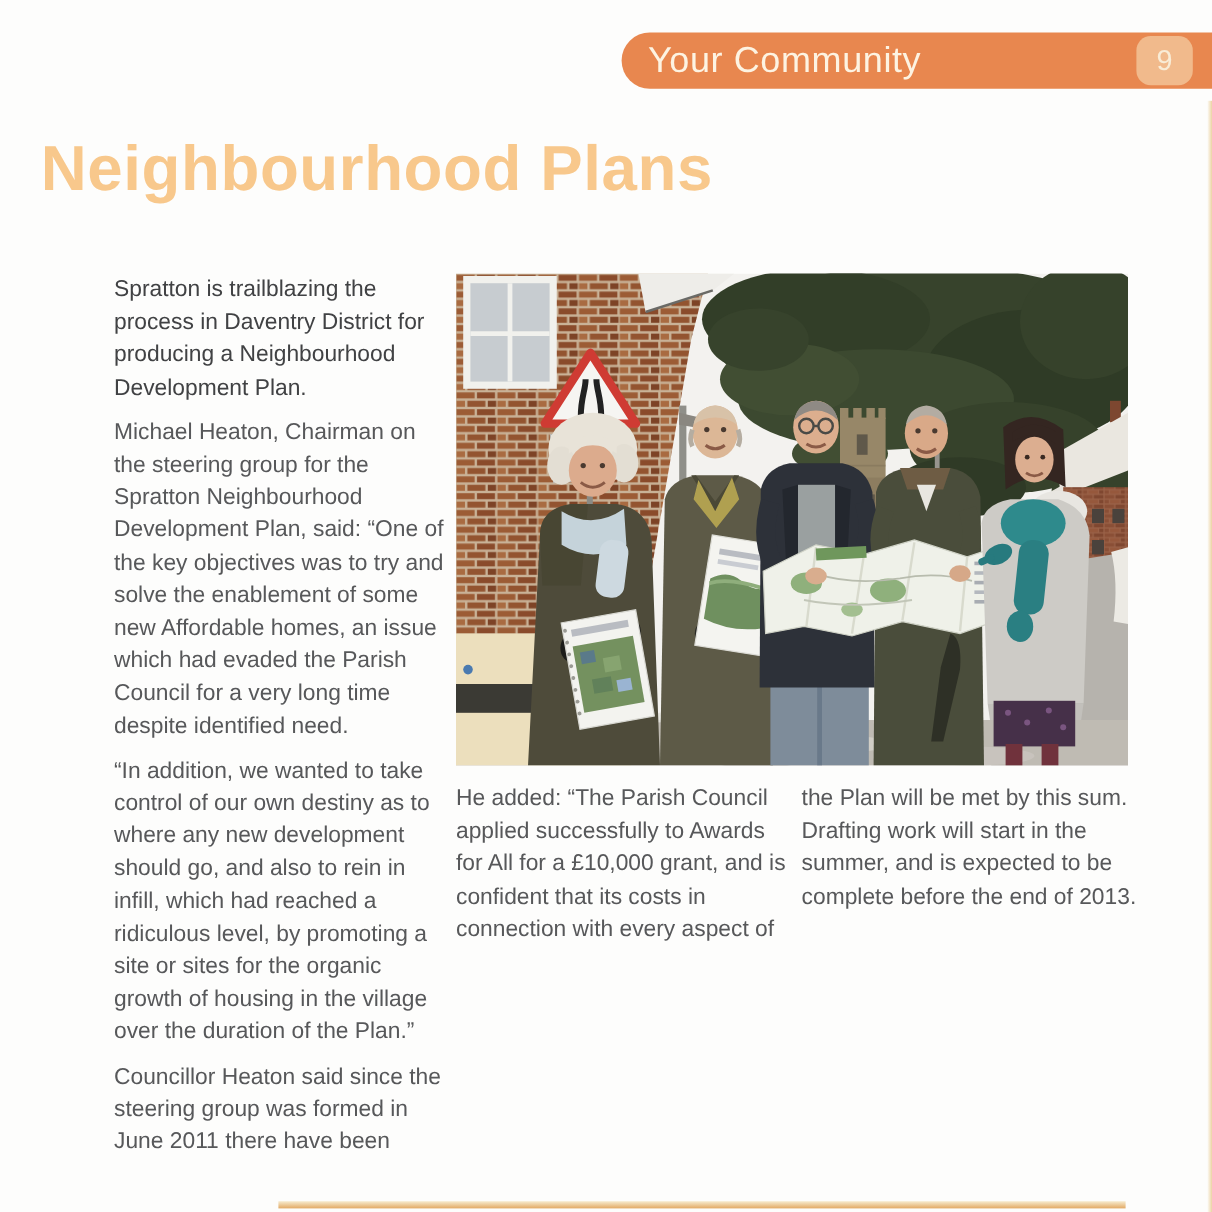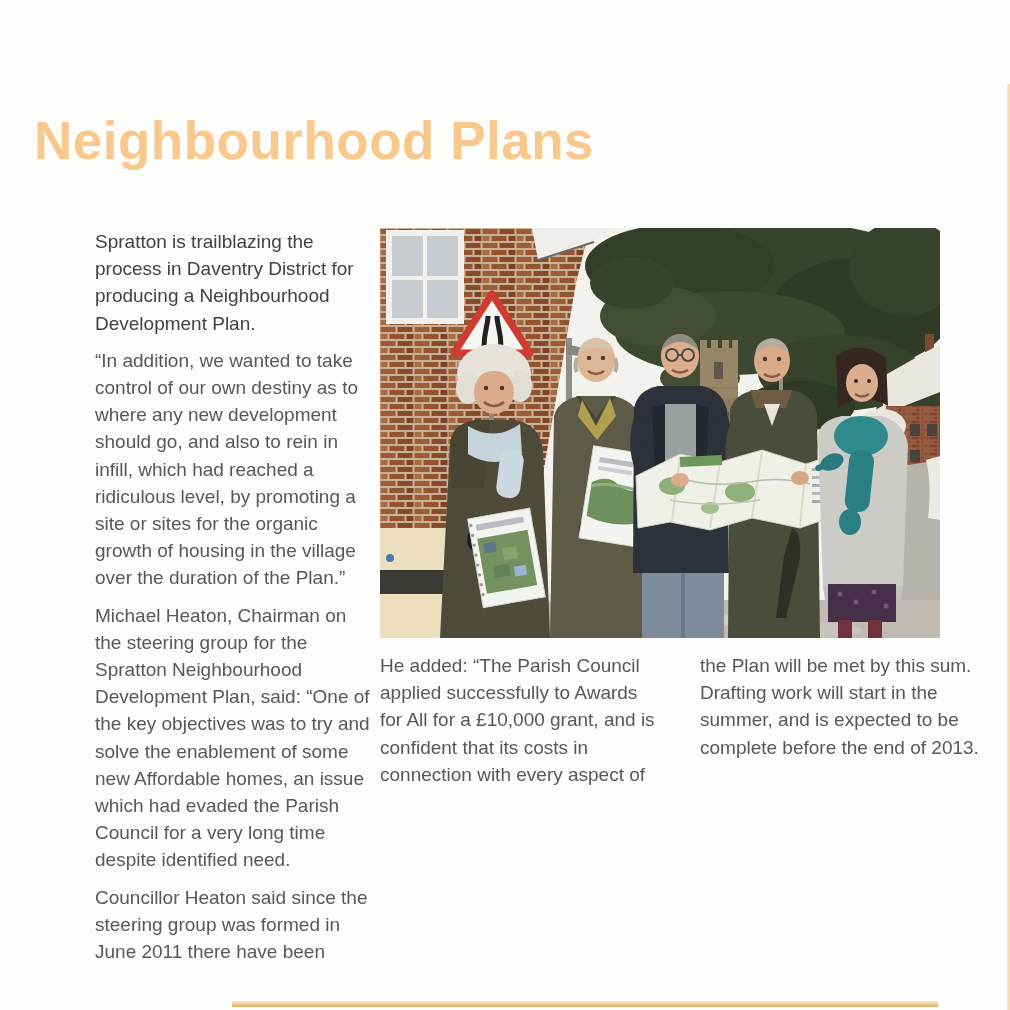--- a/index.html
+++ b/index.html
@@ -27,21 +27,21 @@
   .headline{
     position:absolute;left:34px;top:110px;width:950px;
     color:#f8c88c;font-size:53px;font-weight:bold;letter-spacing:.5px;
     white-space:nowrap;
   }
   
   .col{position:absolute;color:#57585a;font-size:19px;line-height:27.2px;}
   .col p{margin:0 0 10px 0;}
   .col-left{left:95px;top:228px;width:278px;}
   .col-mid{left:380px;top:652px;width:278px;}
-  .col-right{left:700px;top:652px;width:284px;}
+  .col-right{left:668px;top:652px;width:284px;}
   .intro{font-weight:normal;color:#414244;width:262px;}
   .endmark{
     display:inline-block;width:15px;height:15px;border-radius:4px;
     background:#ecc189;margin-left:8px;vertical-align:-1px;
   }
   
   .photo{position:absolute;left:380px;top:228px;width:560px;height:410px;}
   .photo svg{display:block;}
   
   .bottom-bar{
@@ -51,27 +51,31 @@
   .edge-line{
     position:absolute;right:0;top:84px;width:4px;height:926px;
     background:linear-gradient(90deg,rgba(240,214,164,0),#ecd3a2);
   }
 </style>
 </head>
 <body>
 
 <div class="page">
 
+  <div class="banner">
+    <span class="banner-label">Your Community</span>
+    <span class="page-badge">9</span>
+  </div>
 
   <div class="headline">Neighbourhood Plans</div>
 
   <div class="col col-left">
     <p class="intro">Spratton is trailblazing the process in Daventry District for producing a Neighbourhood Development Plan.</p>
+    <p>Michael Heaton, Chairman on the steering group for the Spratton Neighbourhood Development Plan, said: “One of the key objectives was to try and solve the enablement of some new Affordable homes, an issue which had evaded the Parish Council for a very long time despite identified need.</p>
     <p>“In addition, we wanted to take control of our own destiny as to where any new development should go, and also to rein in infill, which had reached a ridiculous level, by promoting a site or sites for the organic growth of housing in the village over the duration of the Plan.”</p>
-    <p>Michael Heaton, Chairman on the steering group for the Spratton Neighbourhood Development Plan, said: “One of the key objectives was to try and solve the enablement of some new Affordable homes, an issue which had evaded the Parish Council for a very long time despite identified need.</p>
     <p>Councillor Heaton said since the steering group was formed in June 2011 there have been</p>
   </div>
 
   <div class="photo">
     <svg width="560" height="410" viewBox="0 0 560 410" xmlns="http://www.w3.org/2000/svg">
       <defs>
         <pattern id="stonep" width="34" height="14" patternUnits="userSpaceOnUse">
           <rect width="34" height="14" fill="#c9b297"></rect>
           <rect x="0.5" y="1" width="15" height="5" fill="#9c5c35"></rect>
           <rect x="17.5" y="1" width="15" height="5" fill="#8a4b2b"></rect>

